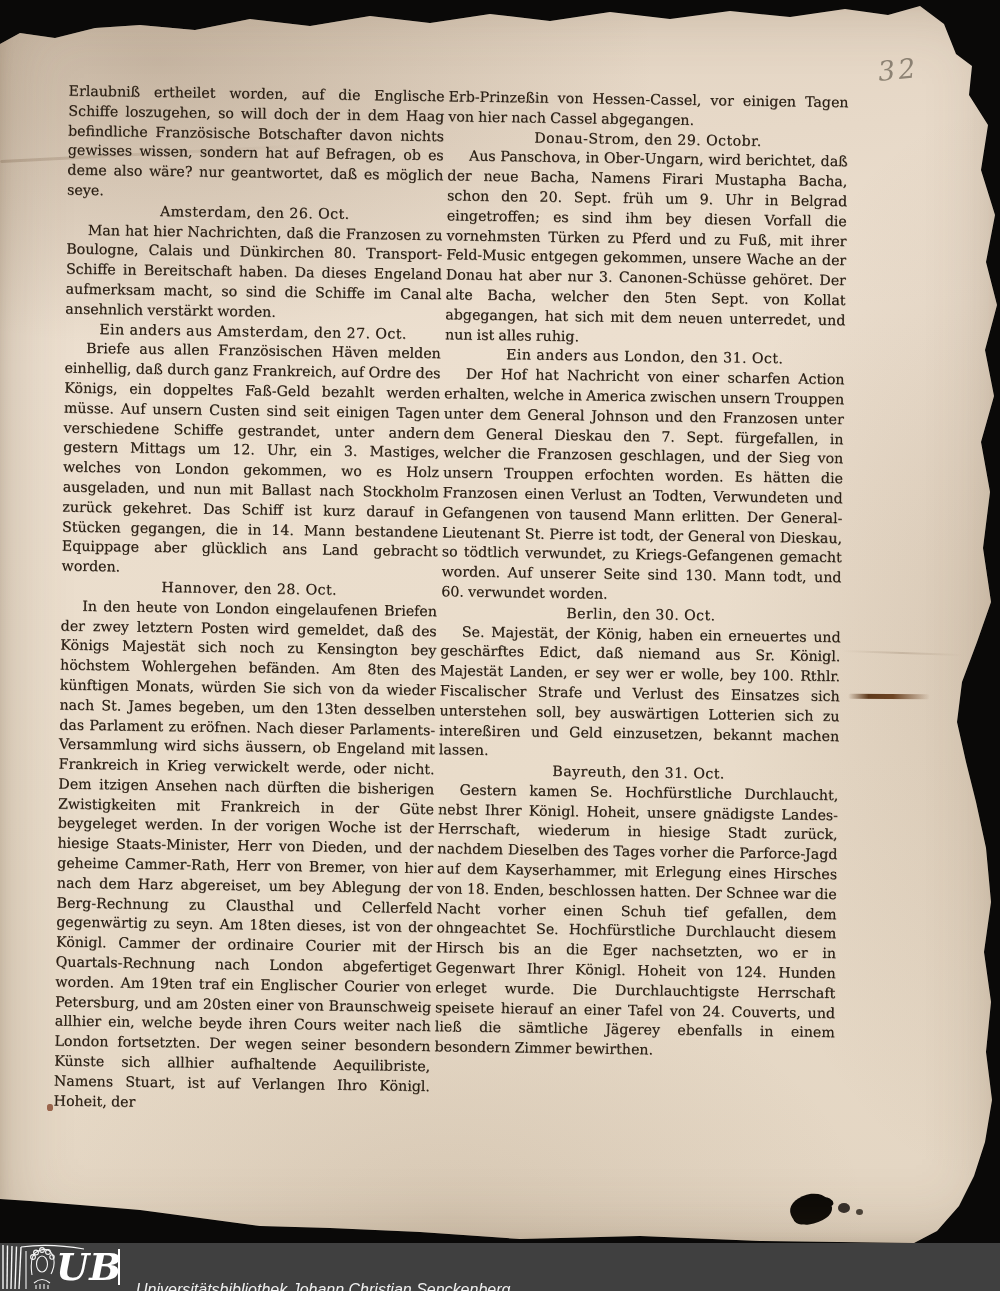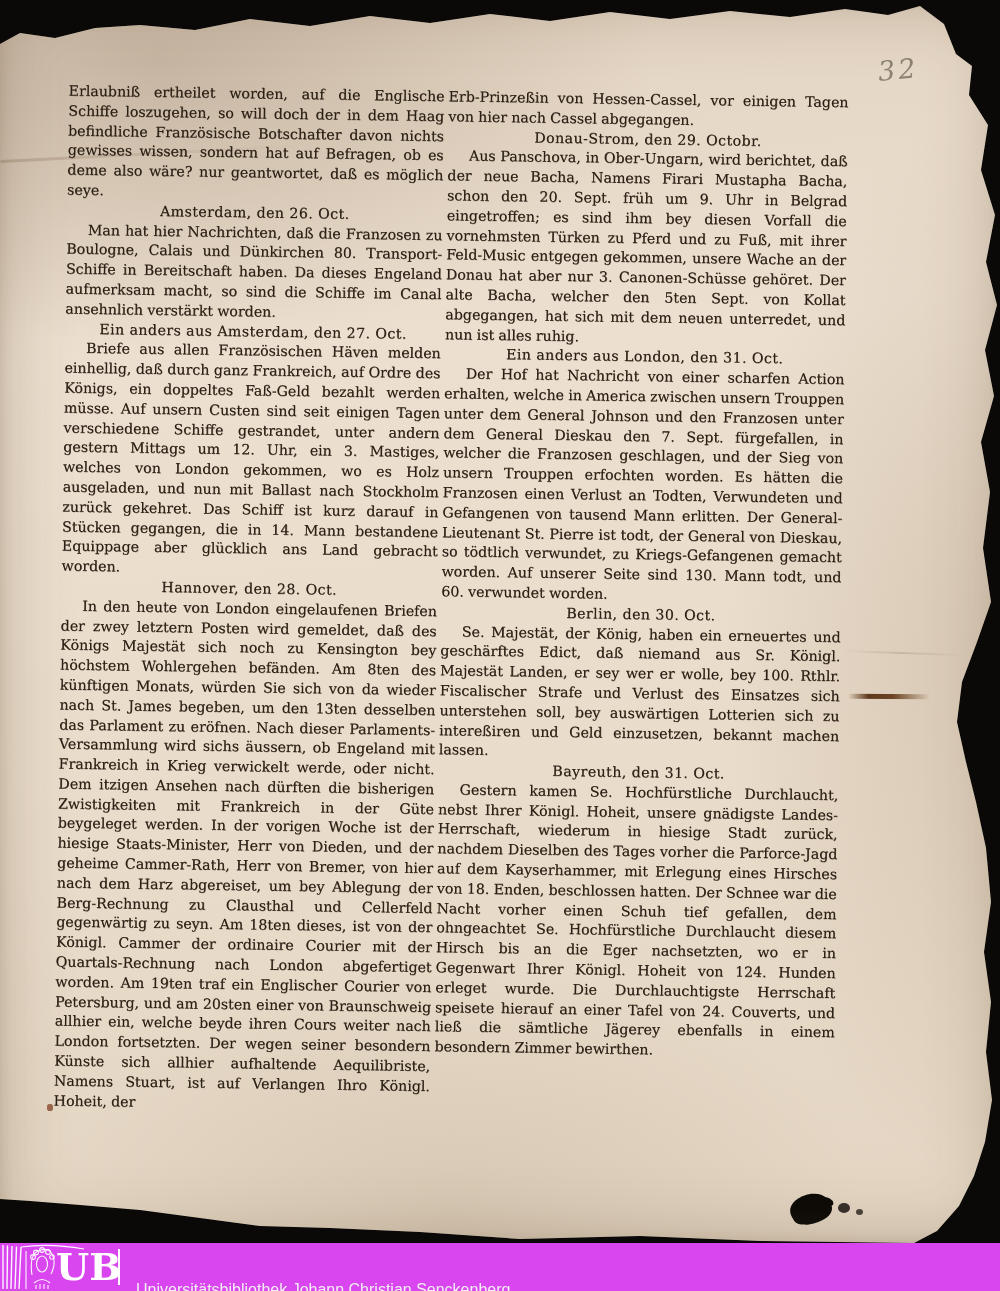--- a/index.html
+++ b/index.html
@@ -48,22 +48,22 @@
     background:linear-gradient(90deg,rgba(90,50,25,0),#5f3a1c 25%,#6e4524 55%,rgba(90,50,25,0));}
   .blob{position:absolute;background:#0c0a07;}
   .b1{left:790px;top:1194px;width:42px;height:30px;transform:rotate(-8deg);
     border-radius:55% 45% 60% 40%/50% 55% 45% 50%;
     box-shadow:-6px 7px 0 -8px #0c0a07,11px -4px 0 -9px #0c0a07;}
   .b2{left:838px;top:1203px;width:12px;height:10px;border-radius:50%;background:#171310;opacity:.85;}
   .b3{left:856px;top:1209px;width:7px;height:6px;border-radius:50%;background:#241e17;opacity:.8;}
   .speck{position:absolute;left:47px;top:1104px;width:6px;height:7px;border-radius:40%;
     background:#8a4a30;opacity:.8;}
   
-  .footer{position:absolute;left:0;top:1243px;width:1000px;height:48px;background:#d946ef;
-    display:flex;align-items:center;z-index:5;}
+  .footer{position:absolute;left:0;top:1243px;width:1000px;height:48px;background:#404040;
+    display:flex;align-items:center;z-index:5;font-style:italic;}
   .logo{position:relative;flex:0 0 auto;width:130px;height:48px;}
   .logo svg{position:absolute;left:0;top:0;}
   .ub{position:absolute;left:56px;top:1px;font-family:"DejaVu Serif",serif;font-weight:bold;
     font-size:38px;line-height:46px;color:#ffffff;}
   .lsep{position:absolute;left:118px;top:6px;width:2px;height:36px;background:#ffffff;}
   .ftext{padding-left:6px;font-family:"Liberation Sans","DejaVu Sans",sans-serif;
     font-size:16px;line-height:19px;color:#f1f1f1;margin-top:44px;}
 </style>
 </head>
 <body>

